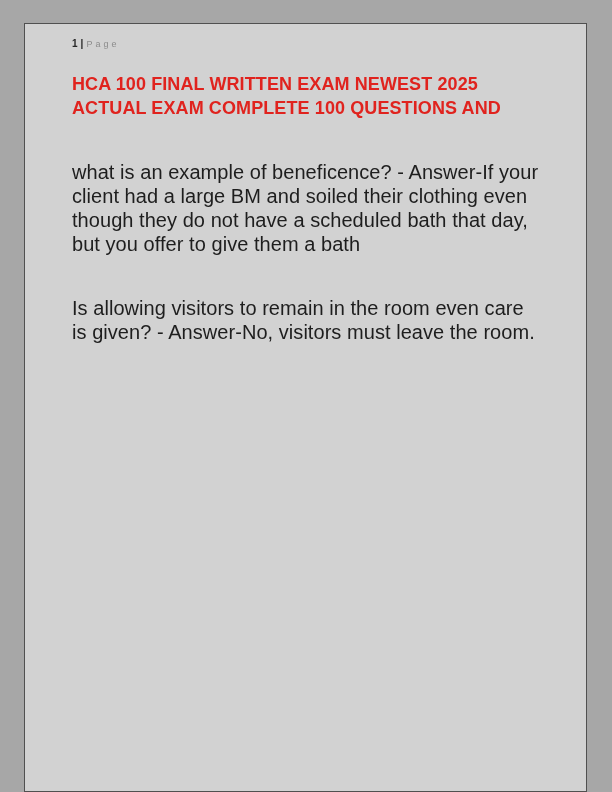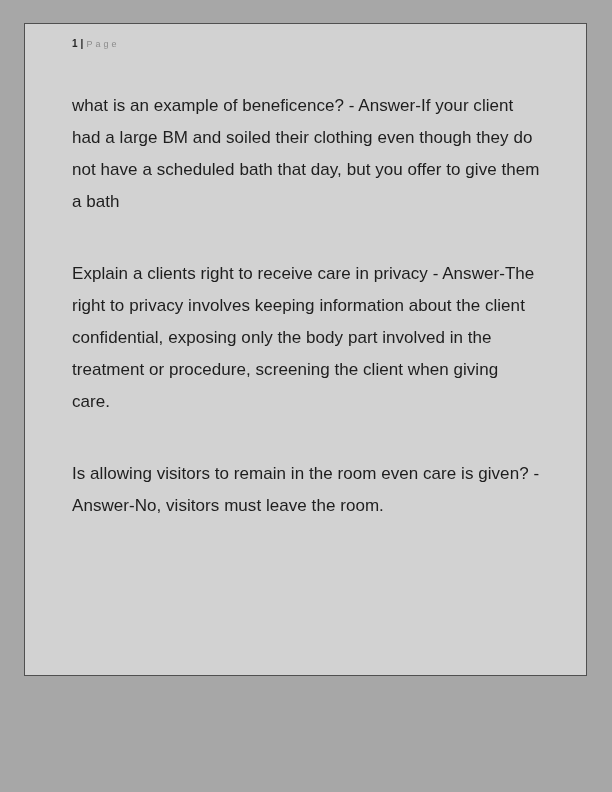--- a/index.html
+++ b/index.html
@@ -12,21 +12,21 @@
     background: var(--canvas-bg, #a7a7a7);
     font-family: "Liberation Sans", sans-serif;
     overflow: hidden;
     position: relative;
   }
   .page {
     position: absolute;
     left: 24px;
     top: 23px;
     width: 563px;
-    height: 653px;
+    height: 769px;
     box-sizing: border-box;
     background: var(--page-bg, #d2d2d2);
     border: 1px solid #505050;
     padding: 14px 46px 0 47px;
   }
   .page-header {
     font-size: 10px;
     line-height: 12px;
     white-space: nowrap;
   }
@@ -47,37 +47,38 @@
     margin: 22px 0 0 0;
     color: var(--title-red, #e0231e);
     font-size: 18px;
     font-weight: bold;
     line-height: 24px;
     letter-spacing: 0.1px;
   }
   .para {
     margin: 40px 0 0 0;
     color: var(--body-text, #1e1e1e);
-    font-size: 17px;
-    line-height: 32px;
+    font-size: 20px;
+    line-height: 24px;
     letter-spacing: 0.05px;
   }
 </style>
 </head>
 <body>
 
 <div class="page">
 
   <div class="page-header">
     <span class="pg-num">1</span><span class="pg-sep">|</span><span class="pg-label">Page</span>
   </div>
 
   <div class="doc-title">
+    <div>HCA 100 FINAL WRITTEN EXAM NEWEST 2025</div>
+    <div>ACTUAL EXAM COMPLETE 100 QUESTIONS AND</div>
   </div>
 
   <p class="para">what is an example of beneficence? - Answer-If your client had a large BM and soiled their clothing even though they do not have a scheduled bath that day, but you offer to give them a bath</p>
 
 
-  <p class="para">Explain a clients right to receive care in privacy - Answer-The right to privacy involves keeping information about the client confidential, exposing only the body part involved in the treatment or procedure, screening the client when giving care.</p>
 
   <p class="para">Is allowing visitors to remain in the room even care is given? - Answer-No, visitors must leave the room.</p>
 
 </div>
 
 </body></html>

